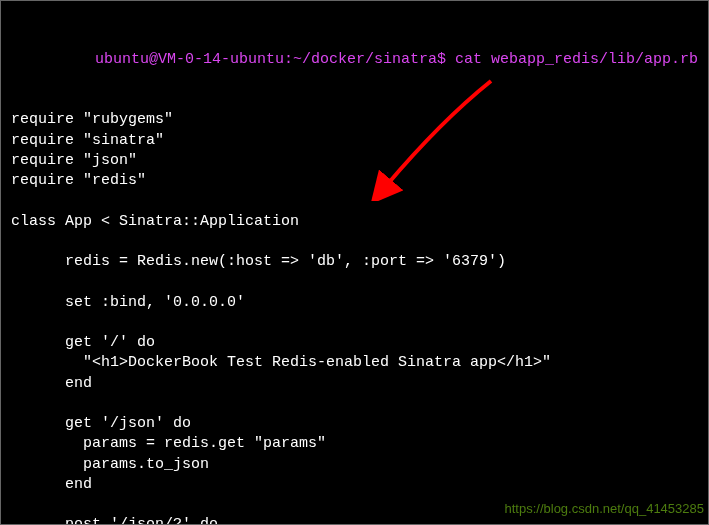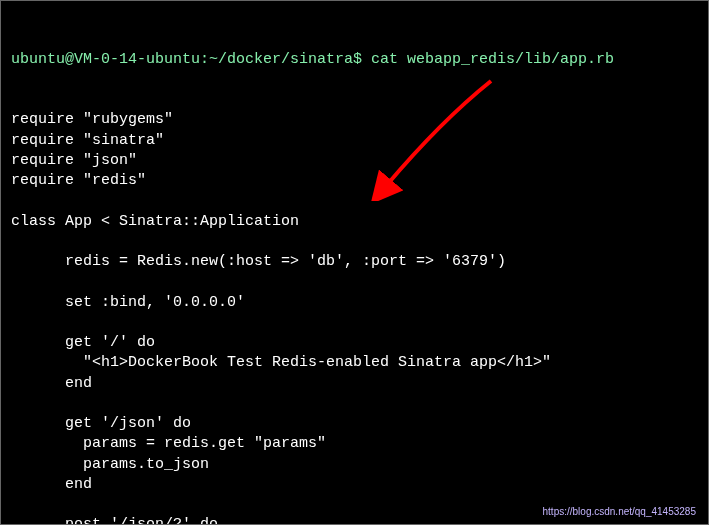--- a/index.html
+++ b/index.html
@@ -21,28 +21,29 @@
       border: 1px solid #666;
     }
     .terminal {
       white-space: pre;
       position: relative;
     }
     .line {
       display: block;
     }
     .prompt {
-      color: #86efac;
+      color: #d946ef;
+      text-align: right;
     }
     .watermark {
       position: absolute;
       bottom: 6px;
-      right: 12px;
-      color: #c4b5fd;
-      font-size: 10px;
+      right: 4px;
+      color: #4d7c0f;
+      font-size: 13px;
       font-family: Arial, sans-serif;
     }
     .arrow-annotation {
       position: absolute;
       top: 60px;
       left: 370px;
       pointer-events: none;
     }
     .arrow-annotation svg {
       width: 140px;

